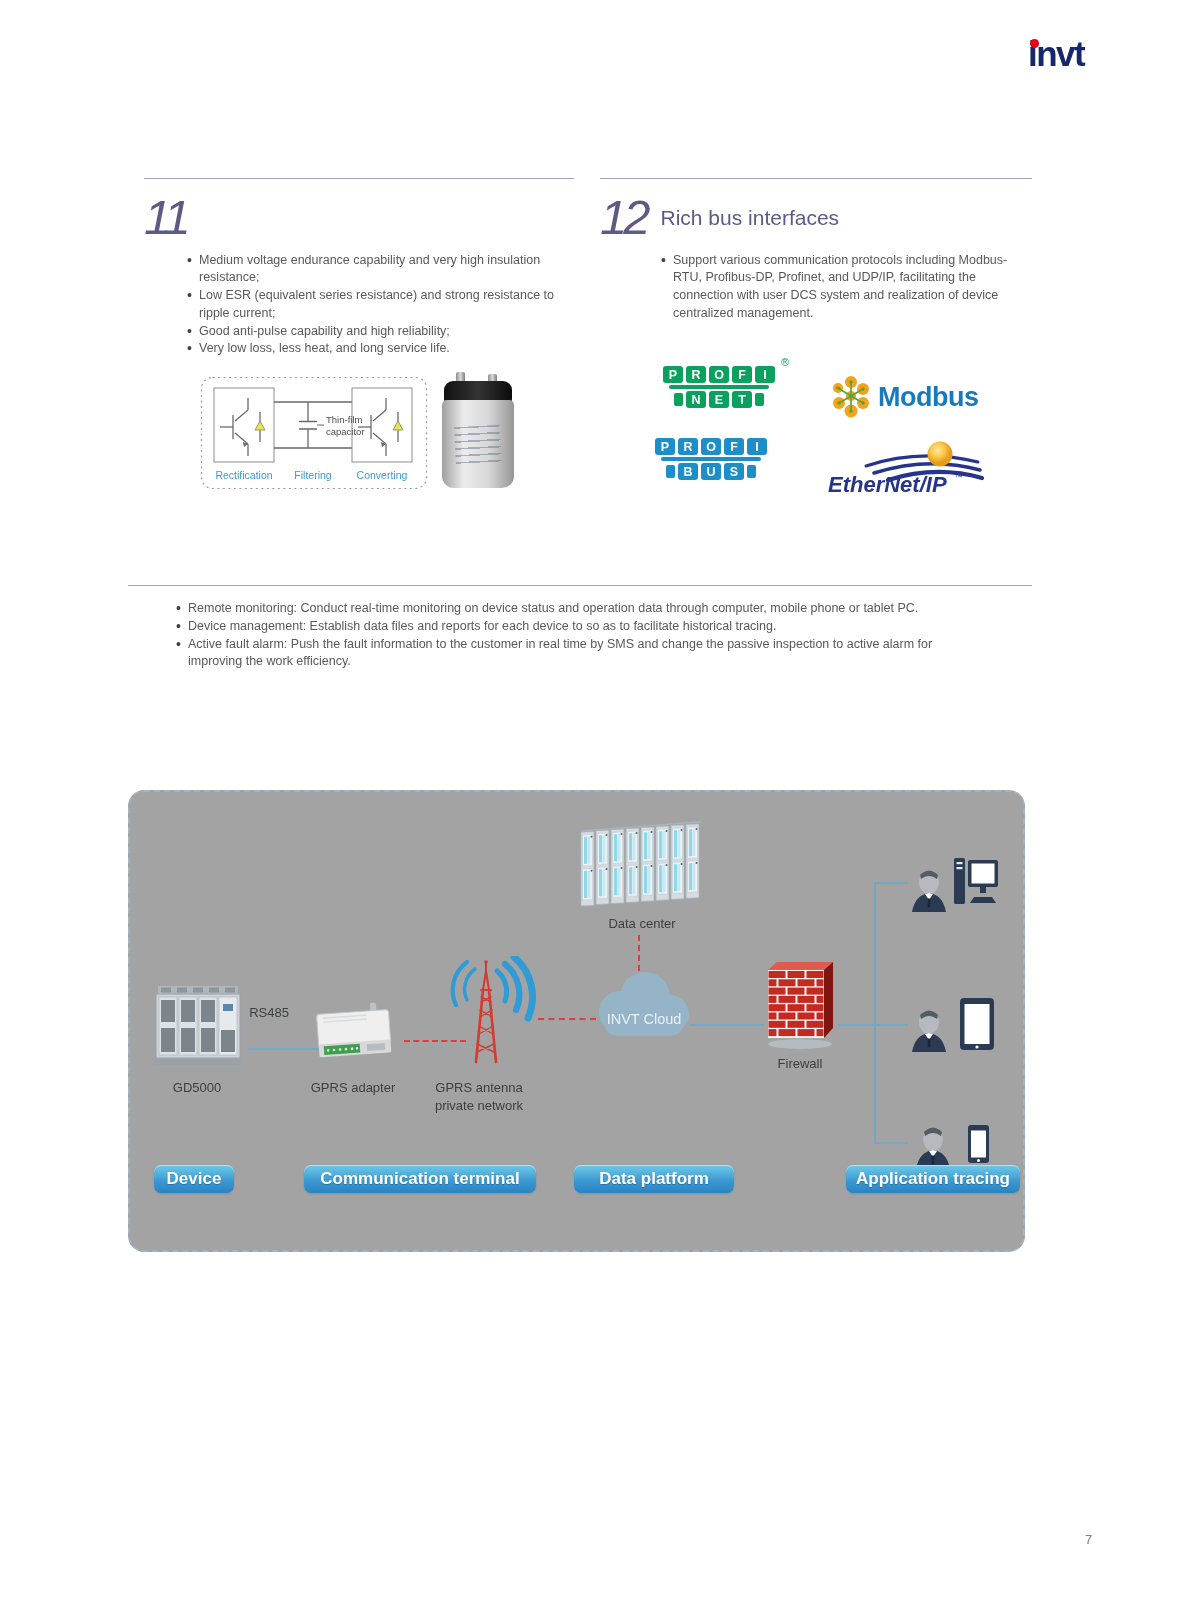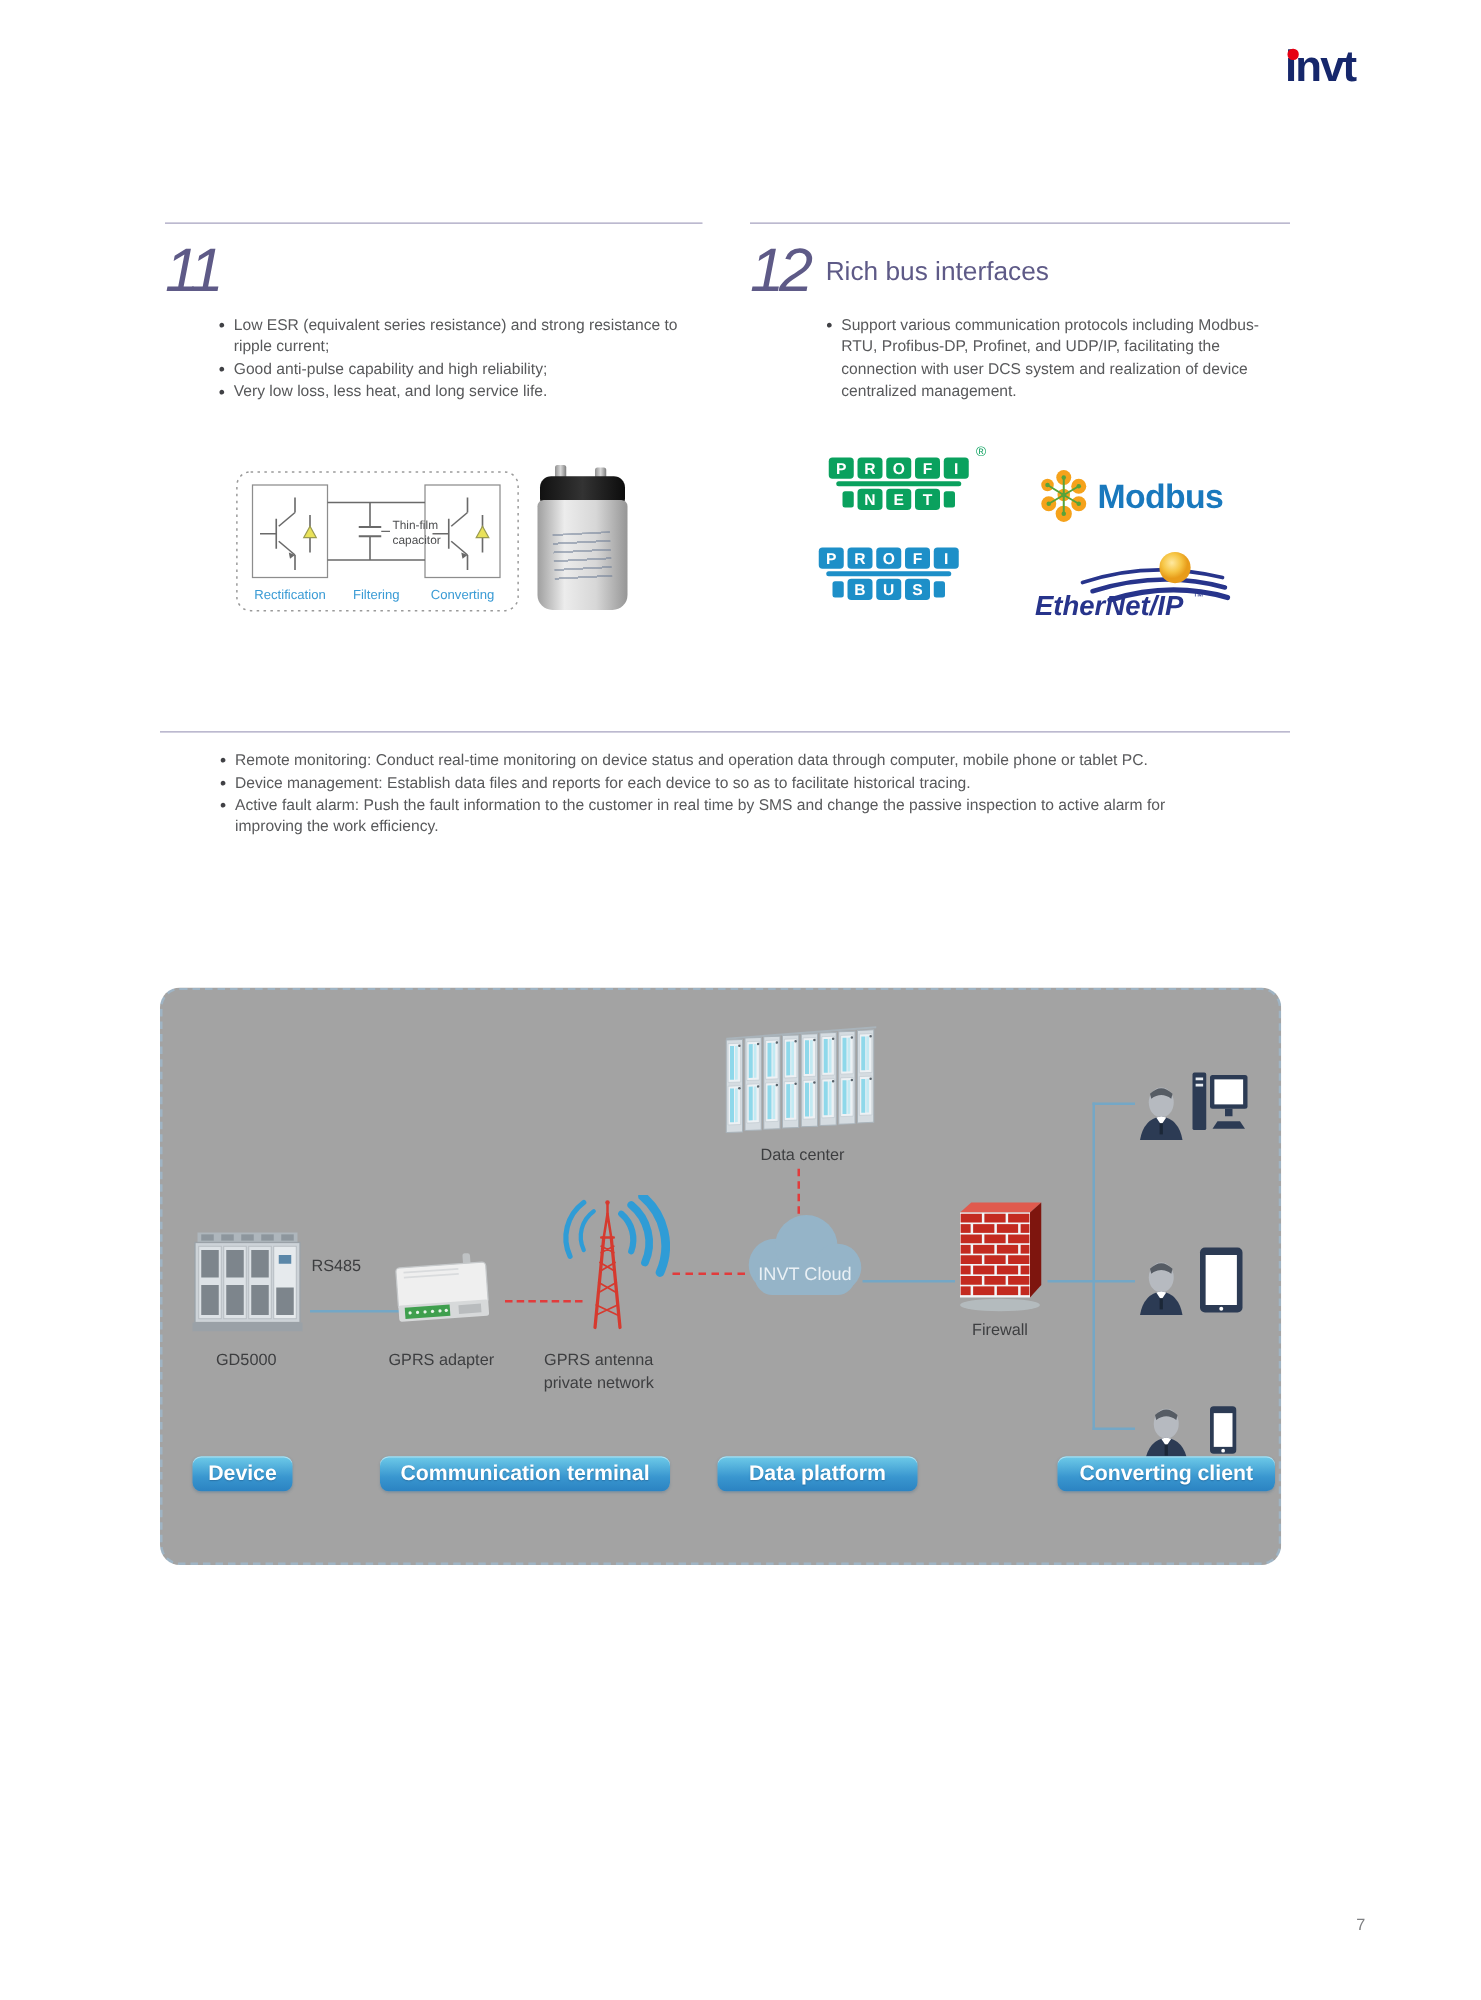--- a/index.html
+++ b/index.html
@@ -15,21 +15,21 @@
   
   .sec { position:absolute; }
   .sec-rule { border-top:1px solid #a6a2c0; }
   .sec-head { display:flex; align-items:flex-start; margin-top:15px; }
   .sec-num { font-size:49px; font-style:italic; color:#5e5a87; line-height:0.95; letter-spacing:-4px; padding-right:14px; }
   .sec-title { font-size:21px; color:#5e5a87; line-height:1.18; padding-top:5px; }
   .bullets { list-style:none; margin-top:11px; }
   .bullets li { position:relative; padding-left:13px; font-size:12.5px; color:#58595b; line-height:1.42; }
   .bullets li::before { content:"\2022"; position:absolute; left:1px; top:-1px; color:#404145; font-size:14px; }
 
-  #sec11 { left:132px; top:178px; width:430px; }
+  #sec11 { left:144px; top:178px; width:430px; }
   #sec11 .bullets { margin-left:42px; width:382px; }
   #sec11 .sec-title { width:345px; }
 
   #sec12 { left:600px; top:178px; width:432px; }
   #sec12 .bullets { margin-left:60px; width:356px; }
 
   #sec13 { left:128px; top:585px; width:904px; }
   #sec13 .bullets { margin-left:47px; width:800px; }
 
   
@@ -135,20 +135,21 @@
     <span class="logo-text">invt</span>
     <span class="logo-dot"></span>
   </div>
 
   <div class="sec" id="sec11" style="height:395px;">
     <div class="sec-rule"></div>
     <div class="sec-head">
       <div class="sec-num">11</div>
     </div>
     <ul class="bullets">
+      <li>Medium voltage endurance capability and very high insulation resistance;</li>
       <li>Low ESR (equivalent series resistance) and strong resistance to ripple current;</li>
       <li>Good anti-pulse capability and high reliability;</li>
       <li>Very low loss, less heat, and long service life.</li>
     </ul>
 
     <div class="fig11">
       <svg class="circuit" width="228" height="114" viewBox="0 0 228 114">
         <rect x="1.5" y="1.5" width="225" height="111" rx="11" fill="#fff" stroke="#9a9a9a" stroke-width="1.2" stroke-dasharray="2,3.5"></rect>
         <rect x="14" y="12" width="60" height="74" fill="#fff" stroke="#8d8d8d"></rect>
         <rect x="152" y="12" width="60" height="74" fill="#fff" stroke="#8d8d8d"></rect>
@@ -429,18 +430,18 @@
       <svg class="node" style="left:778px; top:317px;" width="92" height="66" viewBox="0 0 92 66">
         <use href="#person" x="8" y="14"></use>
         <rect x="60" y="16" width="21" height="38" rx="3" fill="#2c3b54"></rect>
         <rect x="63" y="21.5" width="15" height="27" fill="#ffffff"></rect>
         <circle cx="70.5" cy="51.5" r="1.5" fill="#ffffff"></circle>
       </svg>
 
       <div class="pill" style="left:24px; width:80px;">Device</div>
       <div class="pill" style="left:174px; width:232px;">Communication terminal</div>
       <div class="pill" style="left:444px; width:160px;">Data platform</div>
-      <div class="pill" style="left:716px; width:174px;">Converting client</div>
+      <div class="pill" style="left:716px; width:174px;">Application tracing</div>
     </div>
   </div>
 
   <div class="pagenum">7</div>
 </div>
 
 </body></html>

